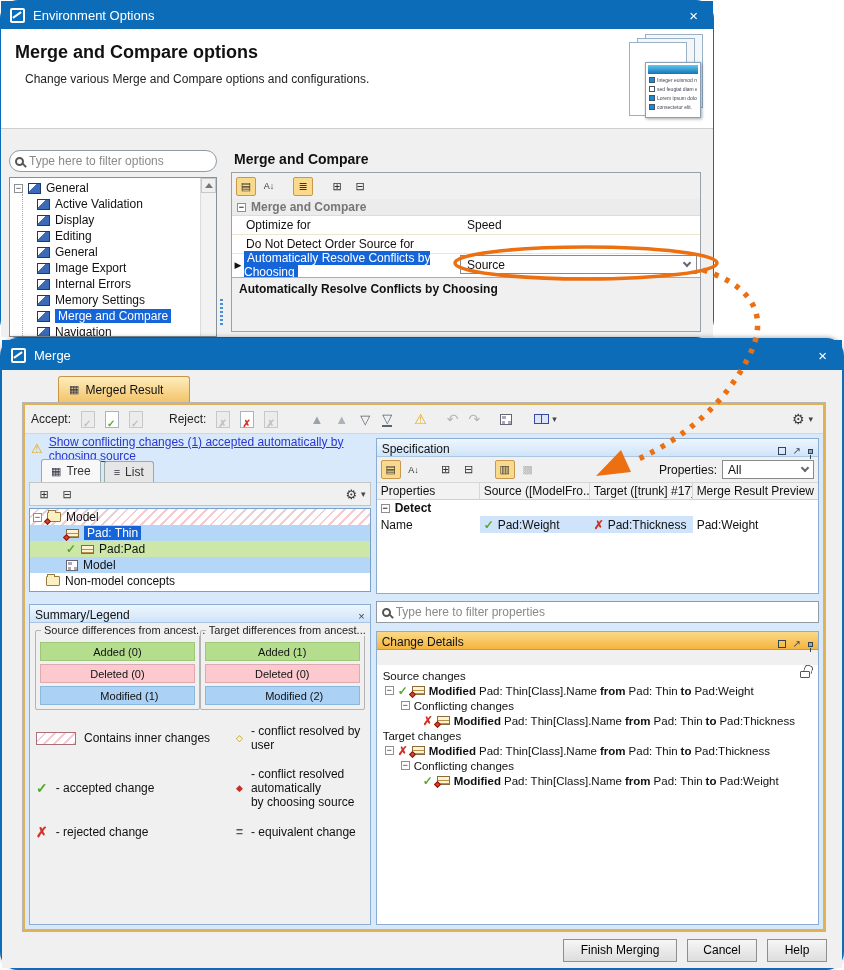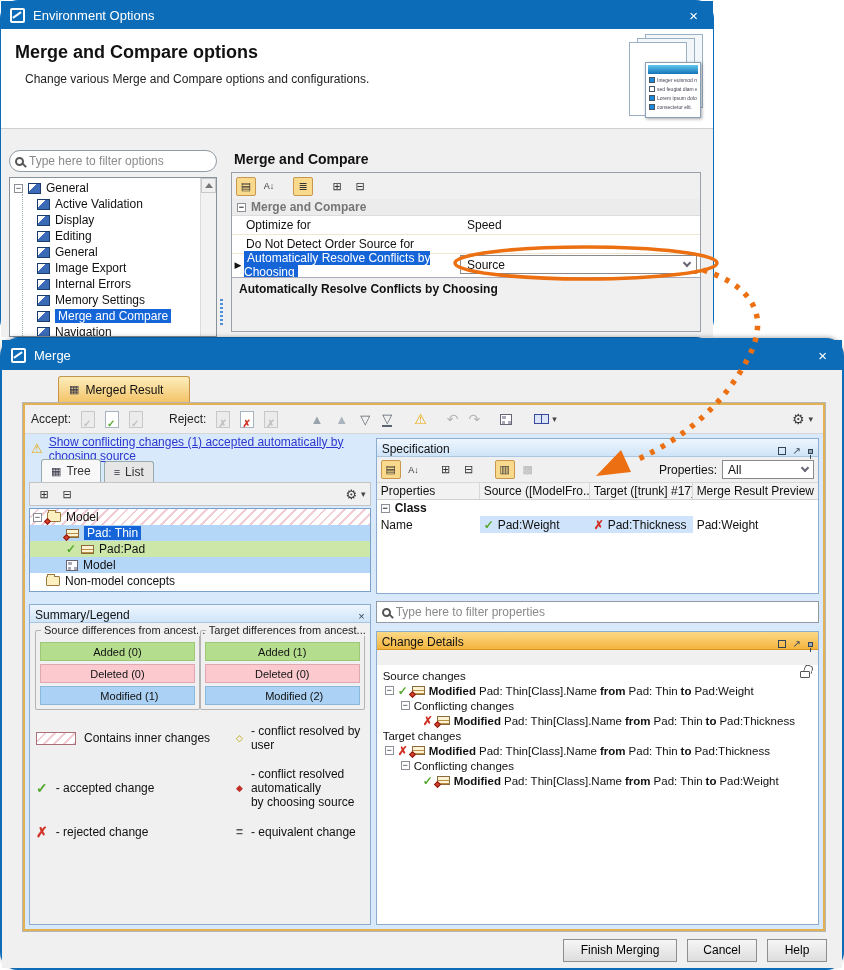--- a/index.html
+++ b/index.html
@@ -479,21 +479,21 @@
               </span>
             </div>
             <div class="thead">
               <div class="c0">Properties</div>
               <div class="c1">Source ([ModelFro...</div>
               <div class="c2">Target ([trunk] #17)</div>
               <div class="c3">Merge Result Preview</div>
             </div>
             <div class="trow-grp">
               <span class="exp">−</span>
-              <span>Class</span>
+              <span>Detect</span>
             </div>
             <div class="trow">
               <div class="c0">Name</div>
               <div class="c1 cellblue">
                   <span class="check">✓</span>
                   <span>Pad:Weight</span>
                 </div>
               <div class="c2 cellblue">
                   <span class="cross">✗</span>
                   <span>Pad:Thickness</span>

